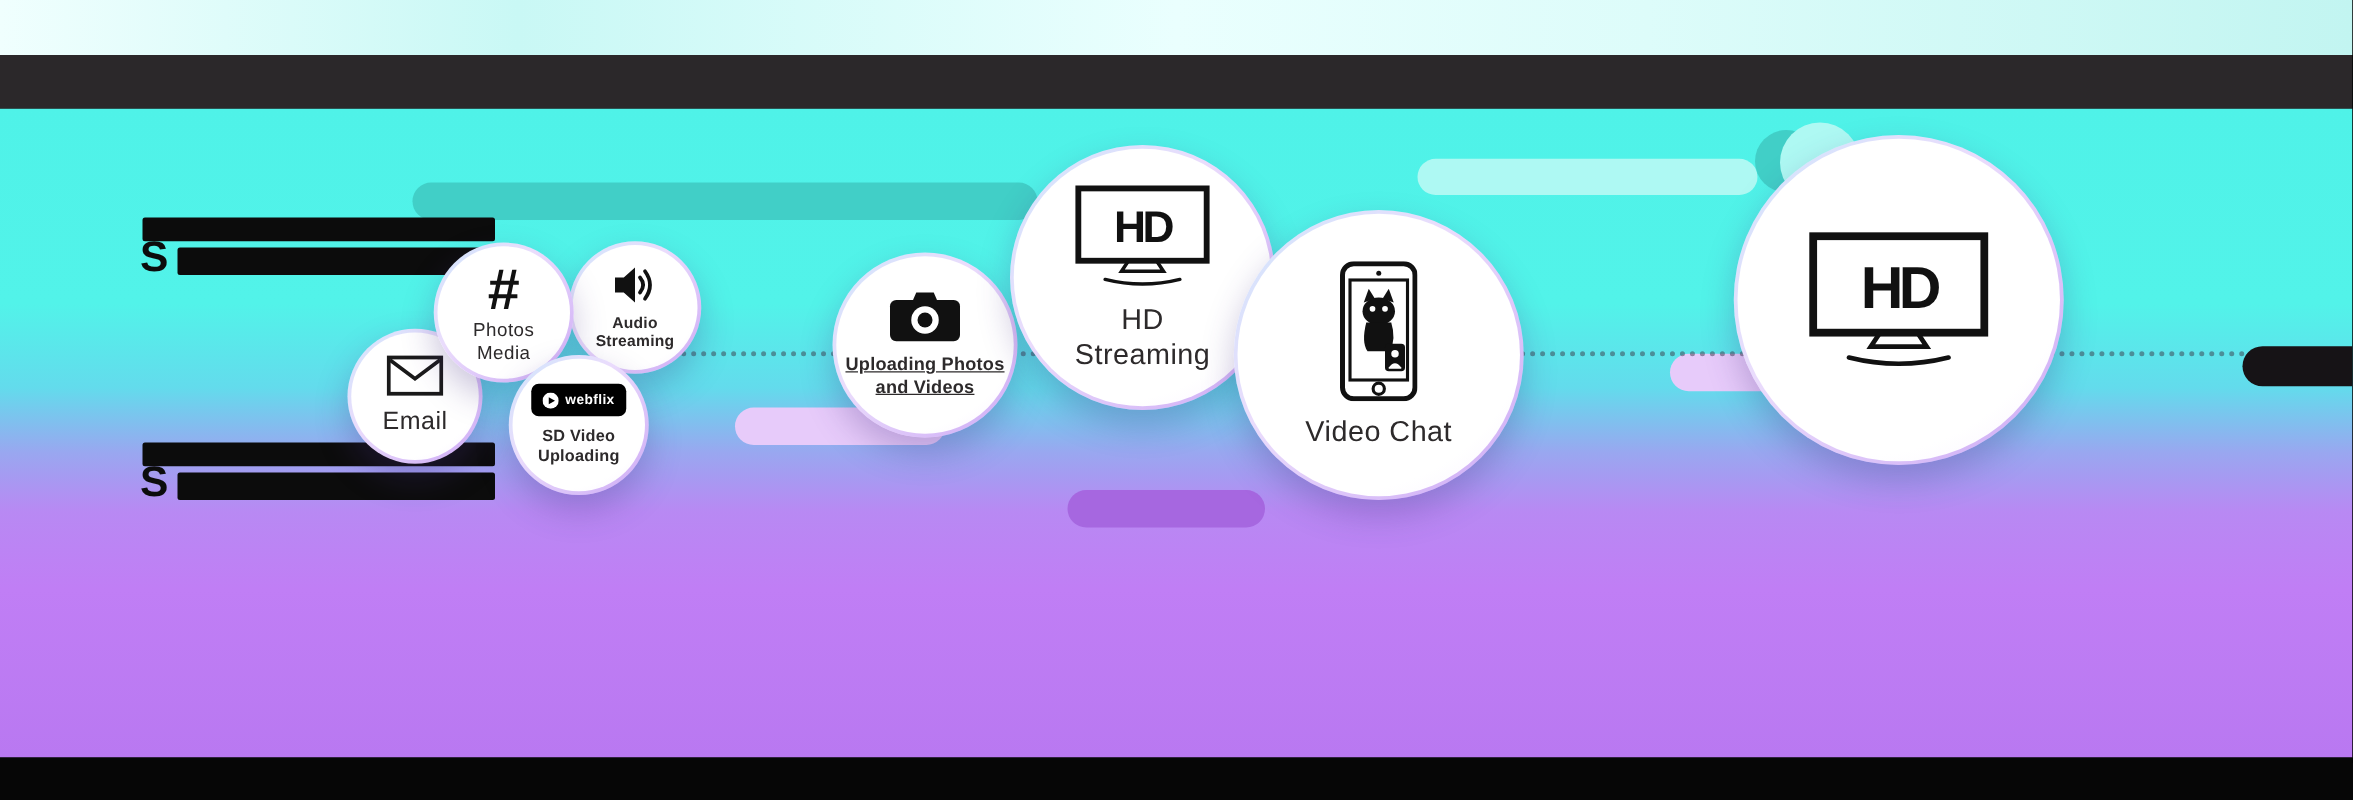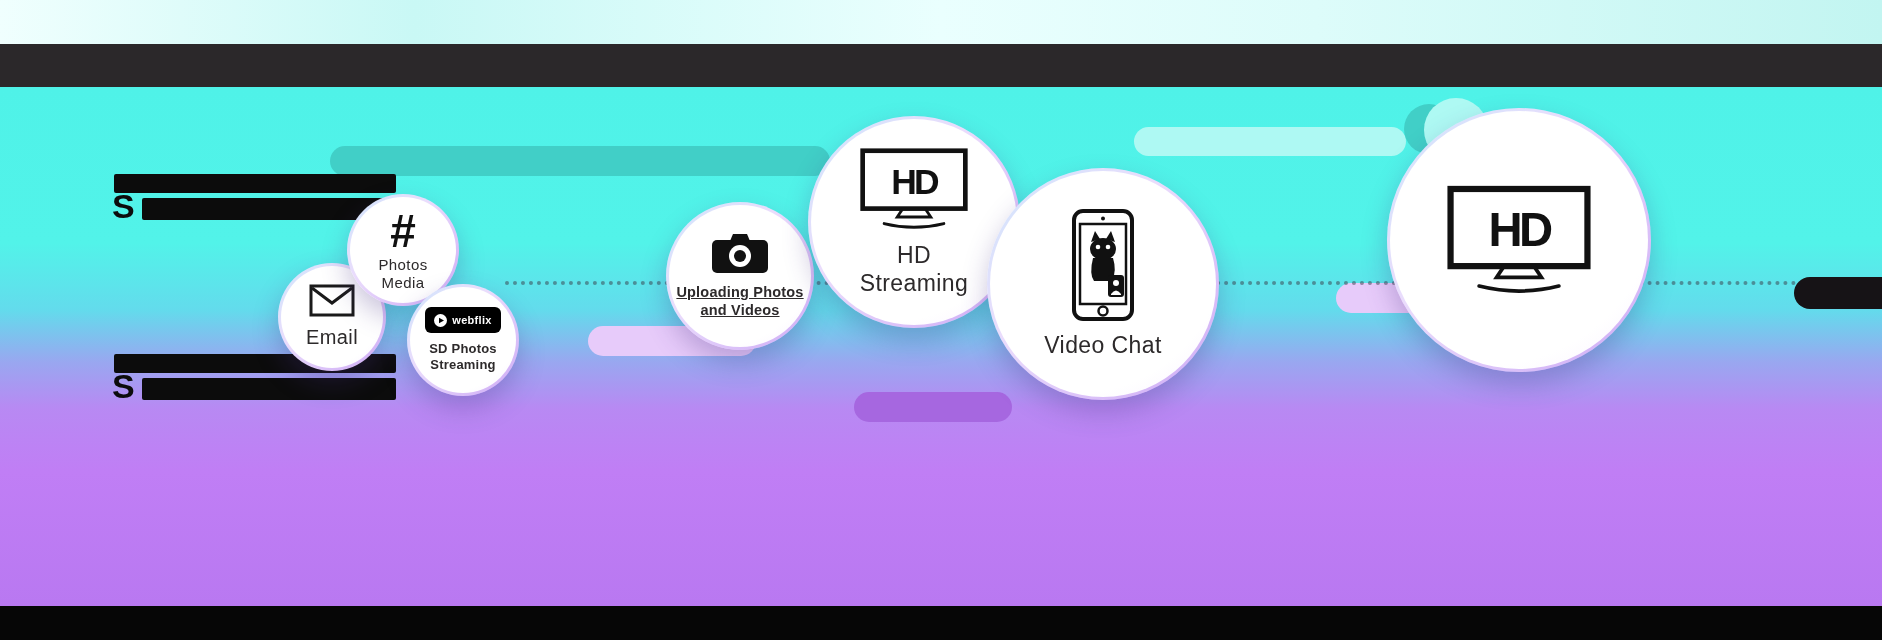--- a/index.html
+++ b/index.html
@@ -88,38 +88,48 @@
   <div class="bubble" style="left:278px;top:263px;width:108px;height:108px">
     <div class="bubble-inner">
       <svg width="46" height="33" viewBox="0 0 46 33">
         <rect x="2" y="2" width="42" height="29" fill="none" stroke="#1a1a1a" stroke-width="3"></rect>
         <path d="M3 4 L23 19 L43 4" fill="none" stroke="#1a1a1a" stroke-width="3"></path>
       </svg>
       <div class="lbl lbl-email">Email</div>
     </div>
   </div>
 
+  <div class="bubble" style="left:455px;top:193px;width:106px;height:106px">
+    <div class="bubble-inner">
+      <svg width="36" height="34" viewBox="0 0 36 34">
+        <polygon points="2,11 9,11 18,3 18,31 9,23 2,23" fill="#111"></polygon>
+        <path d="M22 11 Q27 17 22 23" fill="none" stroke="#111" stroke-width="3" stroke-linecap="round"></path>
+        <path d="M26 6 Q34 17 26 28" fill="none" stroke="#111" stroke-width="3" stroke-linecap="round"></path>
+      </svg>
+      <div class="lbl lbl-audio">Audio Streaming</div>
+    </div>
+  </div>
 
   <div class="bubble" style="left:347px;top:194px;width:112px;height:112px">
     <div class="bubble-inner">
       <div class="hash">#</div>
       <div class="lbl lbl-social">Photos Media</div>
     </div>
   </div>
 
   <div class="bubble" style="left:407px;top:284px;width:112px;height:112px">
     <div class="bubble-inner">
       <div class="webflix">
         <svg width="13" height="13" viewBox="0 0 13 13">
           <circle cx="6.5" cy="6.5" r="6.5" fill="#fff"></circle>
           <polygon points="5,3.7 10,6.5 5,9.3" fill="#000"></polygon>
         </svg>
         <span class="wf-text">webflix</span>
       </div>
-      <div class="lbl lbl-sd">SD Photos Streaming</div>
+      <div class="lbl lbl-sd">SD Video Uploading</div>
     </div>
   </div>
 
   <div class="bubble" style="left:666px;top:202px;width:148px;height:148px">
     <div class="bubble-inner">
       <svg width="58" height="42" viewBox="0 0 58 42">
         <path d="M19 9 L22 2 H36 L39 9 Z" fill="#111"></path>
         <rect x="1" y="8" width="56" height="33" rx="5" fill="#111"></rect>
         <circle cx="29" cy="24" r="11" fill="#fff"></circle>
         <circle cx="29" cy="24" r="6" fill="#111"></circle>

